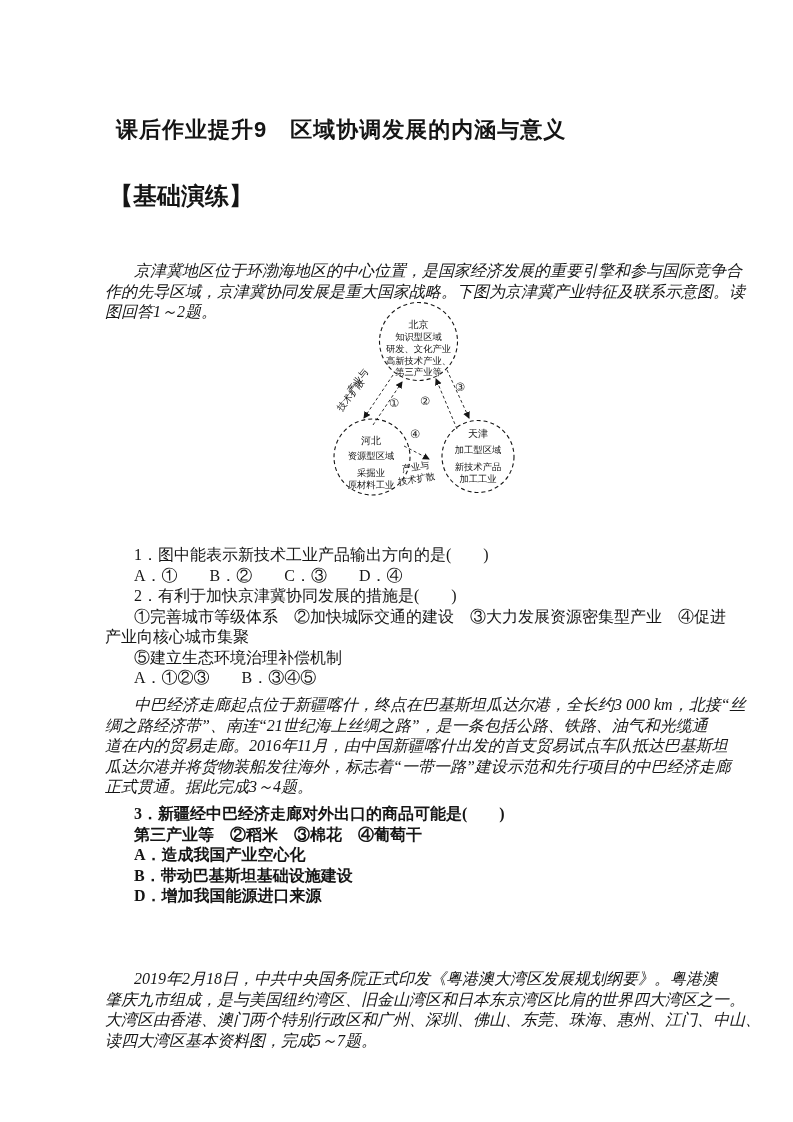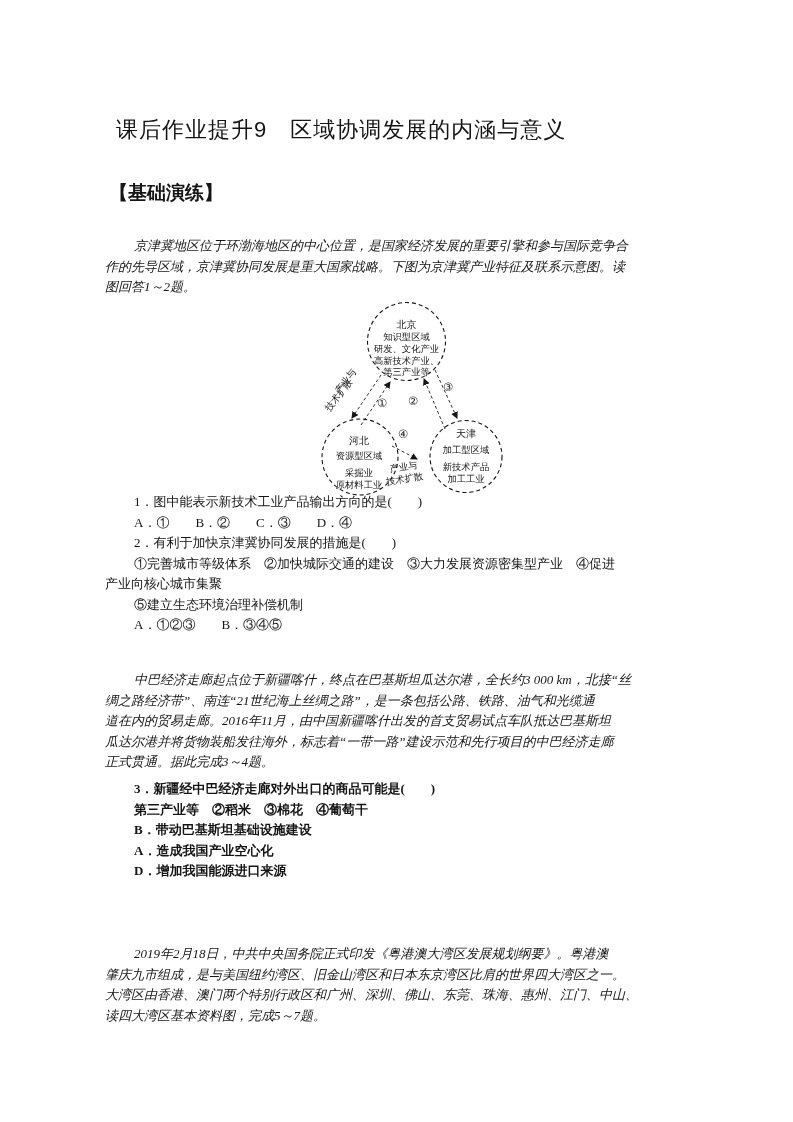--- a/index.html
+++ b/index.html
@@ -5,37 +5,37 @@
   html,body{margin:0;padding:0;}
   body{
     width:793px;height:1122px;background:#ffffff;position:relative;
     font-family:"Liberation Serif","DejaVu Serif",serif;color:#151515;
     overflow:hidden;
   }
   .abs{position:absolute;}
   .doc-title{
     left:116px;top:115px;
     font-family:"Liberation Sans","DejaVu Sans",sans-serif;
-    font-weight:normal;font-size:22px;letter-spacing:1px;white-space:pre;
+    font-weight:bold;font-size:22px;letter-spacing:1px;white-space:pre;
   }
   .section-head{
     left:109px;top:180px;
     font-family:"Liberation Sans","DejaVu Sans",sans-serif;
-    font-weight:bold;font-size:19px;white-space:pre;
+    font-weight:bold;font-size:24px;white-space:pre;
   }
-  .textblock{left:105px;width:600px;font-size:13px;line-height:20.5px;}
+  .textblock{left:105px;width:600px;font-size:16px;line-height:20.5px;margin-top:25px;}
   .textblock .line{white-space:pre;}
   .ind{padding-left:29px;}
   .kai{font-style:italic;}           
   #intro{top:236px;}
-  #qblock1{top:492px;}
+  #qblock1{top:520px;}
   #material2{top:670px;}
   #qblock2{top:779px;font-weight:bold;}
   #material3{top:944px;}
-  #diagram{left:295px;top:299px;width:280px;height:206px;}
+  #diagram{left:307px;top:299px;width:280px;height:206px;}
   svg text{font-family:"Liberation Serif","DejaVu Serif",serif;fill:#151515;}
   .circ-title{font-size:10px;}
   .circ-line{font-size:9.3px;}
   .arrow-num{font-size:11.5px;}
   .arrow-word{font-size:9.3px;}
 </style>
 </head>
 <body>
 
 <div class="abs doc-title">课后作业提升9　区域协调发展的内涵与意义</div>
@@ -109,22 +109,22 @@
   <div class="line ind">中巴经济走廊起点位于新疆喀什，终点在巴基斯坦瓜达尔港，全长约3 000 km，北接“丝</div>
   <div class="line">绸之路经济带”、南连“21世纪海上丝绸之路”，是一条包括公路、铁路、油气和光缆通</div>
   <div class="line">道在内的贸易走廊。2016年11月，由中国新疆喀什出发的首支贸易试点车队抵达巴基斯坦</div>
   <div class="line">瓜达尔港并将货物装船发往海外，标志着“一带一路”建设示范和先行项目的中巴经济走廊</div>
   <div class="line">正式贯通。据此完成3～4题。</div>
 </div>
 
 <div class="abs textblock" id="qblock2">
   <div class="line ind">3．新疆经中巴经济走廊对外出口的商品可能是(　　)</div>
   <div class="line ind">第三产业等　②稻米　③棉花　④葡萄干</div>
+  <div class="line ind">A．造成我国产业空心化</div>
   <div class="line ind">B．带动巴基斯坦基础设施建设</div>
-  <div class="line ind">A．造成我国产业空心化</div>
   <div class="line ind">D．增加我国能源进口来源</div>
 </div>
 
 <div class="abs textblock kai" id="material3">
   <div class="line ind">2019年2月18日，中共中央国务院正式印发《粤港澳大湾区发展规划纲要》。粤港澳</div>
   <div class="line">肇庆九市组成，是与美国纽约湾区、旧金山湾区和日本东京湾区比肩的世界四大湾区之一。</div>
   <div class="line">大湾区由香港、澳门两个特别行政区和广州、深圳、佛山、东莞、珠海、惠州、江门、中山、</div>
   <div class="line">读四大湾区基本资料图，完成5～7题。</div>
 </div>
 

